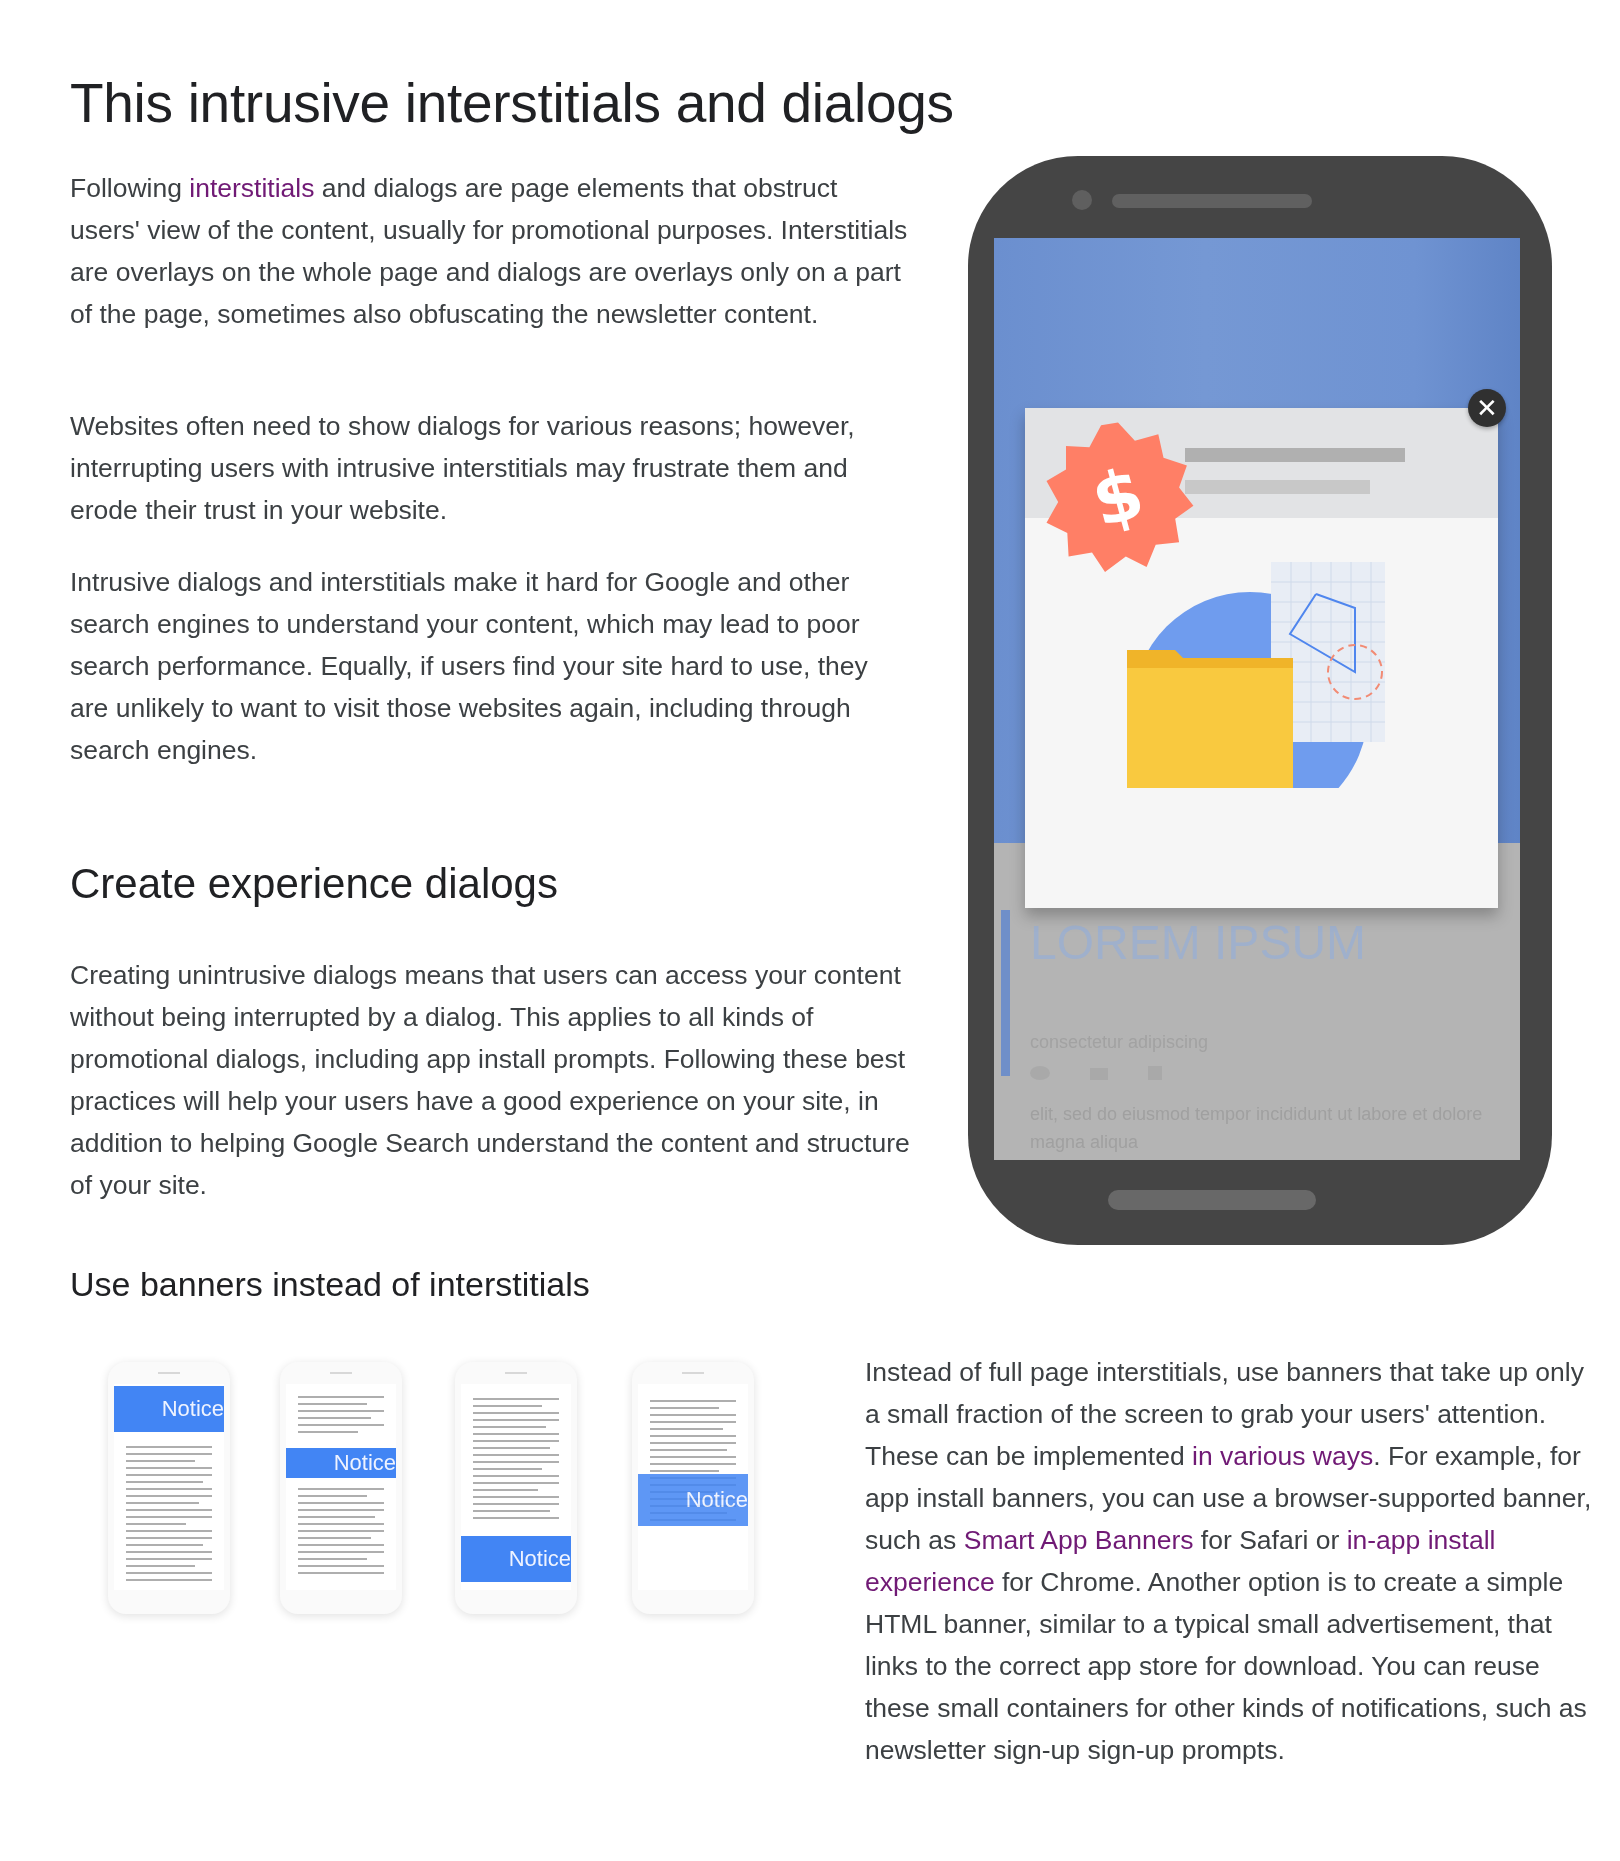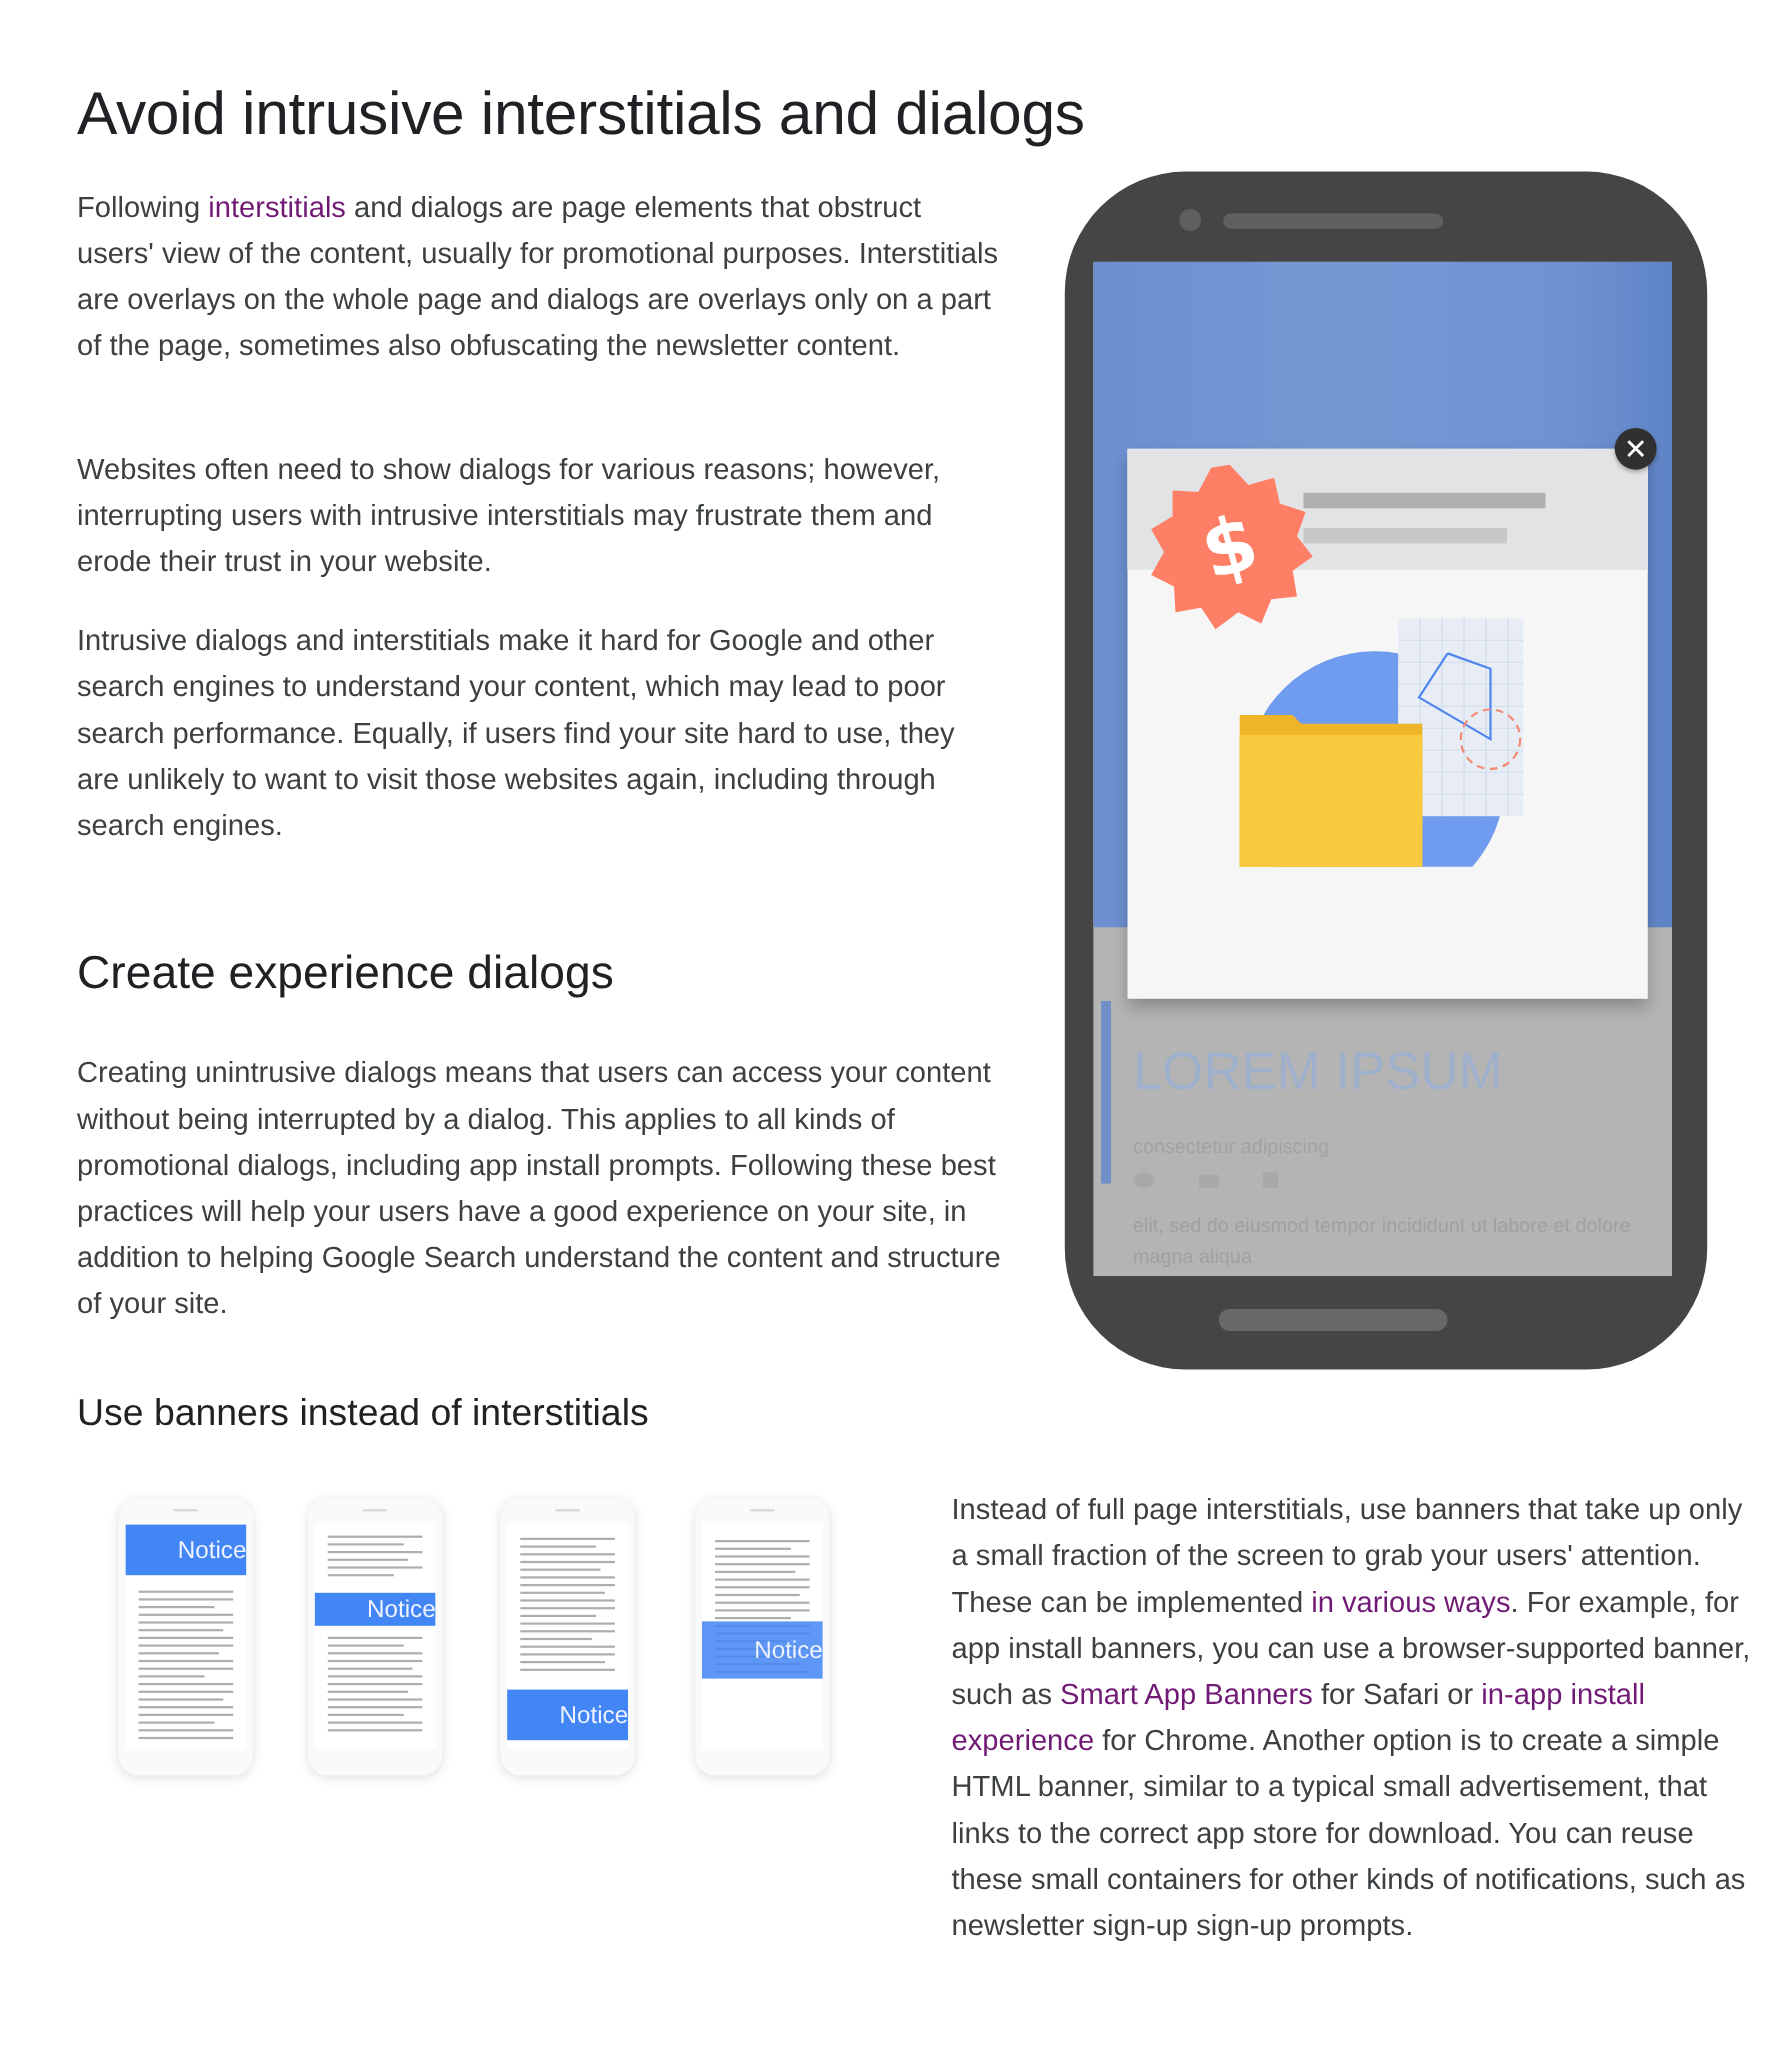--- a/index.html
+++ b/index.html
@@ -21,21 +21,21 @@
   
   .phone { left: 968px; top: 156px; width: 584px; height: 1089px; background: #454545;
            border-radius: 110px; }
   .speaker-dot { left: 1072px; top: 190px; width: 20px; height: 20px; border-radius: 50%; background: #5f5f5f; }
   .speaker { left: 1112px; top: 194px; width: 200px; height: 14px; border-radius: 7px; background: #606060; }
   .screen { left: 994px; top: 238px; width: 526px; height: 922px; overflow: hidden;
             background: #b4b4b4; }
   .screen-blue { left: 0; top: 0; width: 526px; height: 605px;
                  background: linear-gradient(90deg,#6b8fcf 0%, #7598d4 40%, #6f93d2 80%, #5f84c6 100%); }
   .accent-bar { left: 7px; top: 672px; width: 9px; height: 166px; background: #6f8fc9; }
-  .lorem-title { left: 36px; top: 676px; font-size: 48px; line-height: 58px; color: #9fb0cc; margin-top: 32px; }
+  .lorem-title { left: 36px; top: 676px; font-size: 48px; line-height: 58px; color: #9fb0cc; }
   .lorem-sub { left: 36px; top: 794px; font-size: 18px; color: #a2a2a2; }
   .lorem-icons { left: 36px; top: 828px; }
   .lorem-icons span { display: inline-block; background: #a9a9a9; margin-right: 40px; }
   .lorem-body { left: 36px; top: 862px; width: 470px; font-size: 18px; line-height: 28px; color: #a0a0a0; }
 
   .dialog { left: 1025px; top: 408px; width: 473px; height: 500px; background: #f6f6f6;
             box-shadow: 0 8px 14px rgba(0,0,0,0.25); }
   .dialog-head { left: 0; top: 0; width: 473px; height: 110px; background: #e2e3e5; }
   .bar1 { left: 160px; top: 40px; width: 220px; height: 14px; background: #b0b0b0; }
   .bar2 { left: 160px; top: 72px; width: 185px; height: 14px; background: #c8c8c8; }
@@ -50,21 +50,21 @@
   .mini .notch { position: absolute; left: 50px; top: 10px; width: 22px; height: 2px; background: #d8d8d8; }
   .mini .mscreen { position: absolute; left: 6px; top: 22px; width: 110px; height: 206px; background: #fff; overflow: hidden; }
   .mini .lines { position: absolute; left: 12px; width: 86px; }
   .mini .lines i { display: block; height: 2px; margin: 0 0 5px 0; background: #9a9a9a; opacity: 0.8; }
   .mini .notice { position: absolute; left: 0; width: 110px; height: 46px; background: #4285f4;
                   color: #eef3ff; font-size: 22px; line-height: 46px; text-align: right; }
 </style>
 </head>
 <body>
 
-<h1 class="abs h1">Avoid intrusive interstitials and dialogs</h1>
+<h1 class="abs h1">This intrusive interstitials and dialogs</h1>
 
 <p class="abs body" id="p1"><span>Following </span><a class="link" href="#">interstitials</a><span> and dialogs are page elements that obstruct users' view of the content, usually for promotional purposes. Interstitials are overlays on the whole page and dialogs are overlays only on a part of the page, sometimes also obfuscating the newsletter content.</span></p>
 
 <p class="abs body" id="p2">Websites often need to show dialogs for various reasons; however, interrupting users with intrusive interstitials may frustrate them and erode their trust in your website.</p>
 <p class="abs body" id="p3">Intrusive dialogs and interstitials make it hard for Google and other search engines to understand your content, which may lead to poor search performance. Equally, if users find your site hard to use, they are unlikely to want to visit those websites again, including through search engines.</p>
 
 <h2 class="abs h2">Create experience dialogs</h2>
 <p class="abs body" id="p4">Creating unintrusive dialogs means that users can access your content without being interrupted by a dialog. This applies to all kinds of promotional dialogs, including app install prompts. Following these best practices will help your users have a good experience on your site, in addition to helping Google Search understand the content and structure of your site.</p>
 
 <h3 class="abs h3">Use banners instead of interstitials</h3>

